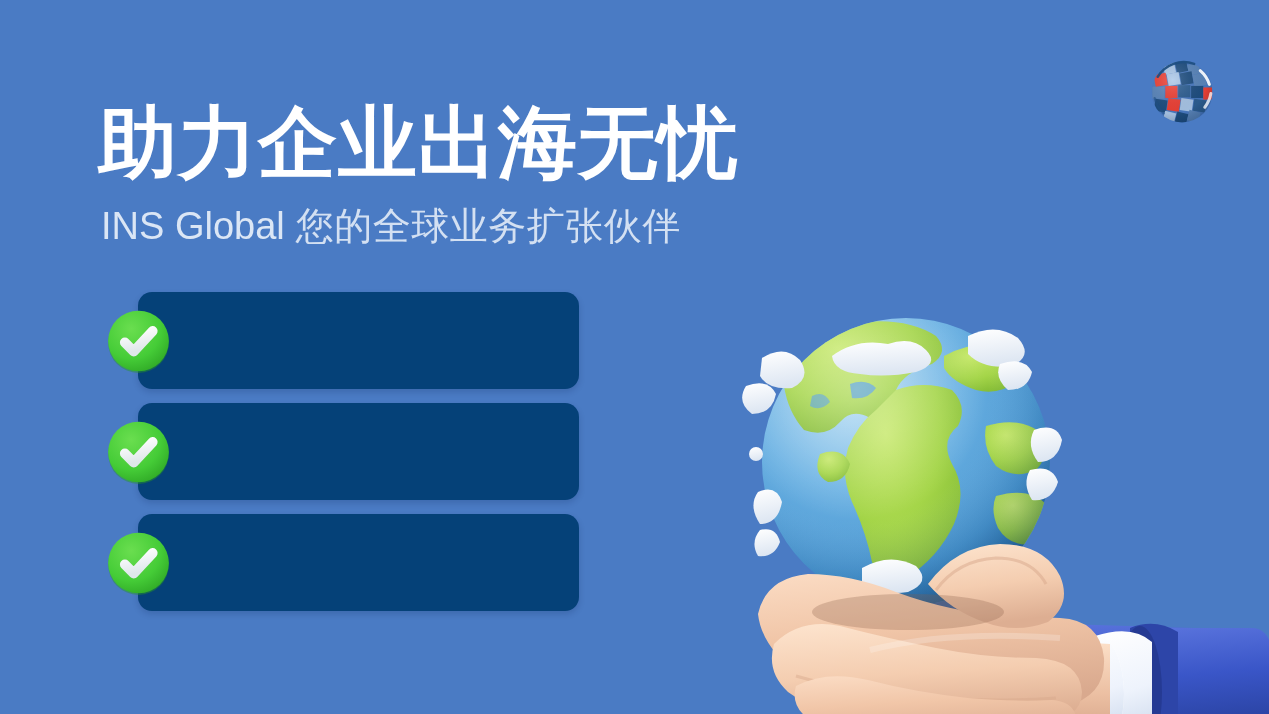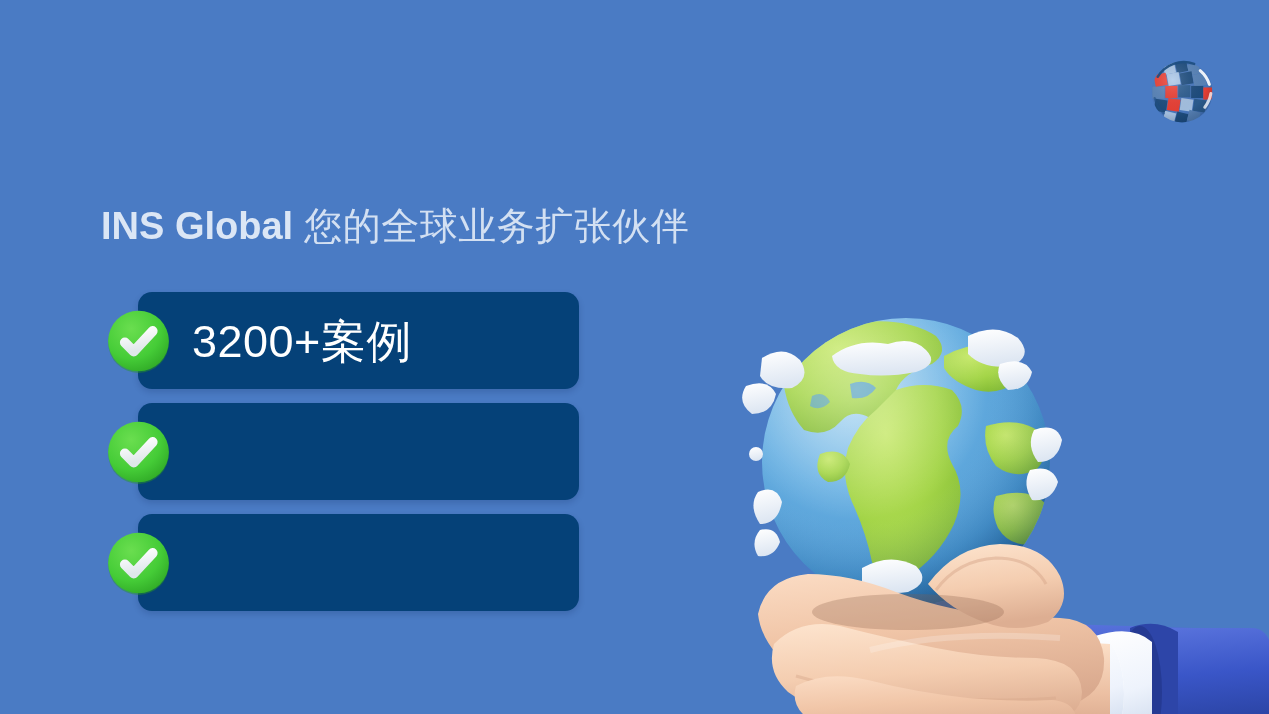--- a/index.html
+++ b/index.html
@@ -46,21 +46,21 @@
     position: absolute;
     left: 101px;
     top: 206px;
     font-size: 38px;
     line-height: 1.1;
     color: #d3e0f2;
     white-space: nowrap;
     letter-spacing: 0.5px;
   }
   #subtitle .brand {
-    font-weight: bold;
+    font-weight: normal;
     color: #dbe6f5;
     letter-spacing: 0px;
   }
 
   
   #features {
     position: absolute;
     left: 138px;
     top: 292px;
     width: 441px;
@@ -151,20 +151,21 @@
         <rect x="10" y="10" width="80" height="80" fill="url(#sphShade)"></rect>
       </g>
 
       <path d="M18 30 A40 40 0 0 1 66 13" fill="none" stroke="#1f4f82" stroke-width="3.2" stroke-linecap="round" opacity="0.95"></path>
       <path d="M74 22 A40 40 0 0 1 86 40" fill="none" stroke="#ffffff" stroke-width="4" stroke-linecap="round" opacity="0.9"></path>
       <path d="M88 52 A40 40 0 0 1 80 70" fill="none" stroke="#ffffff" stroke-width="4" stroke-linecap="round" opacity="0.75"></path>
       <path d="M14 58 A40 40 0 0 0 26 78" fill="none" stroke="#1f4f82" stroke-width="3" stroke-linecap="round" opacity="0.6"></path>
     </svg>
   </div>
 
+  <h1 id="headline">助力企业出海无忧</h1>
 
   <div id="subtitle">
     <span class="brand">INS Global</span><span> 您的全球业务扩张伙伴</span>
   </div>
 
   <div id="features">
 
     <div class="pill">
       <div class="check-badge">
         <svg viewBox="0 0 64 64" xmlns="http://www.w3.org/2000/svg" aria-hidden="true">
@@ -177,21 +178,20 @@
             <linearGradient id="c1" x1="0" y1="0" x2="0.3" y2="1">
               <stop offset="0%" stop-color="#ffffff"></stop>
               <stop offset="100%" stop-color="#dfe7ea"></stop>
             </linearGradient>
           </defs>
           <circle cx="32" cy="33.5" r="29" fill="#2a9a22" opacity="0.45"></circle>
           <circle cx="32" cy="32" r="29" fill="url(#g1)"></circle>
           <path d="M19 33.5 L27.5 42 L45.5 22.5" fill="none" stroke="url(#c1)" stroke-width="9.5" stroke-linecap="round" stroke-linejoin="round"></path>
         </svg>
       </div>
-      <span class="pill-label">3200+案例</span>
     </div>
 
     <div class="pill">
       <div class="check-badge">
         <svg viewBox="0 0 64 64" xmlns="http://www.w3.org/2000/svg" aria-hidden="true">
           <defs>
             <radialGradient id="g2" cx="38%" cy="30%" r="75%">
               <stop offset="0%" stop-color="#6ade4f"></stop>
               <stop offset="65%" stop-color="#45cc37"></stop>
               <stop offset="100%" stop-color="#31ab27"></stop>

